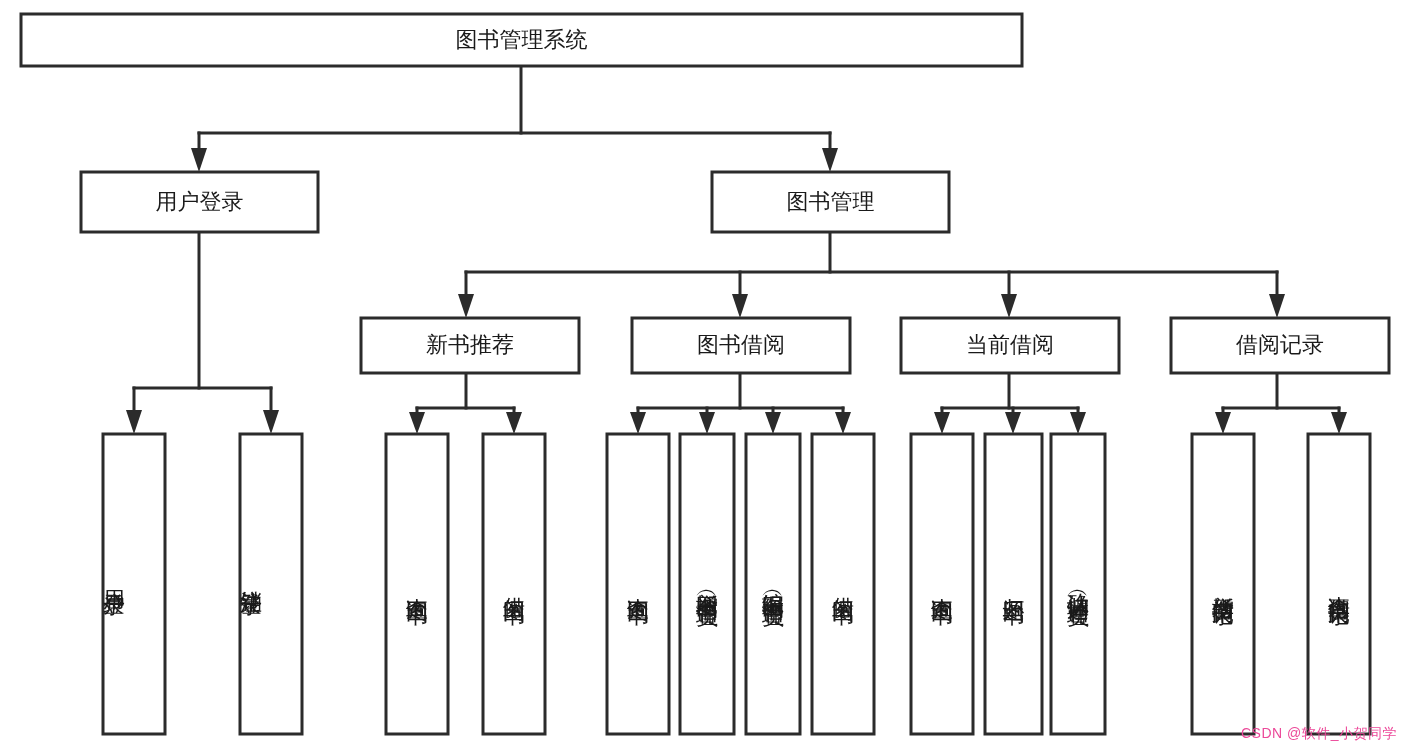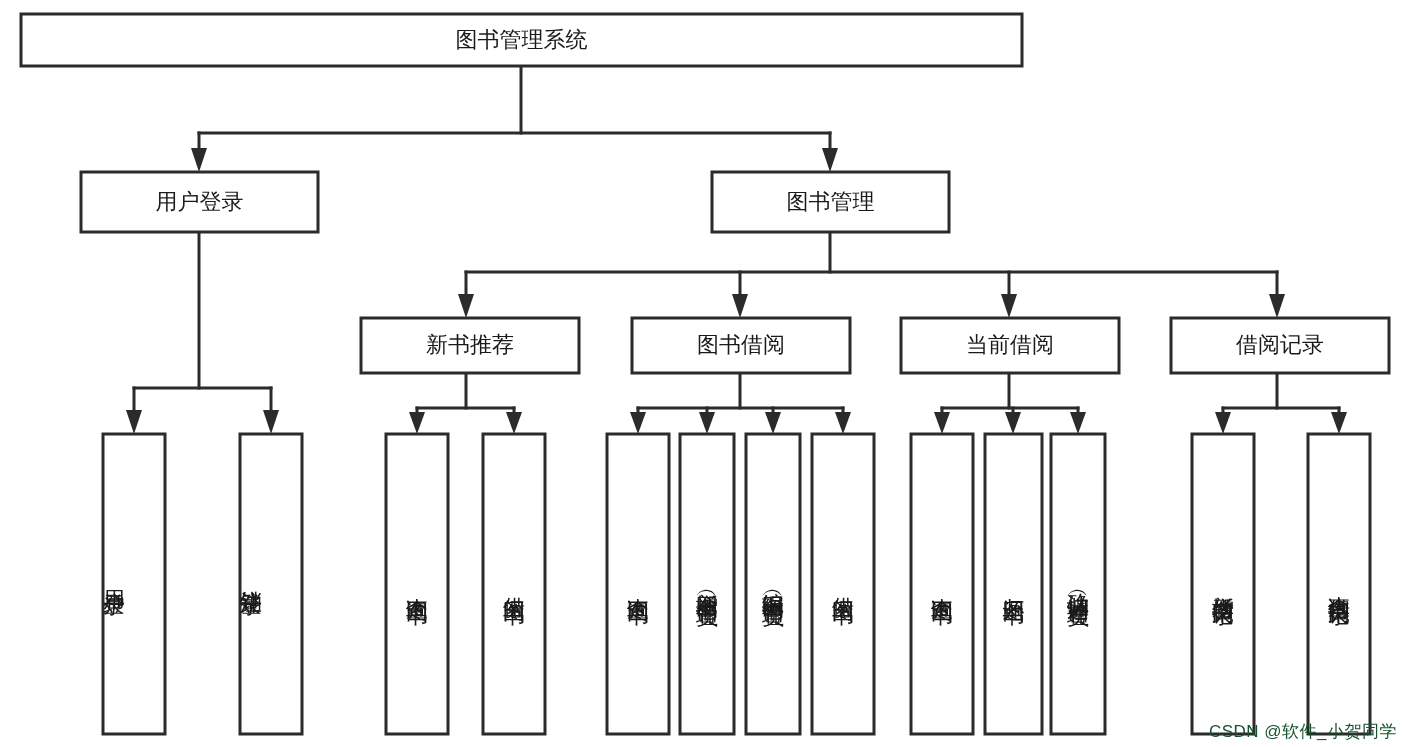--- a/index.html
+++ b/index.html
@@ -61,22 +61,22 @@
     align-items: center;
     justify-content: center;
     white-space: nowrap;
     pointer-events: none;
   }
   .watermark {
     position: absolute;
     right: 8px;
     bottom: 4px;
     font-family: "Liberation Sans", "DejaVu Sans", sans-serif;
-    font-size: 17px;
-    color: #14532d;
+    font-size: 14px;
+    color: #ec4899;
     white-space: nowrap;
     letter-spacing: 0.5px;
   }
 </style>
 </head>
 <body>
 
 <div id="diagram-root">
 
   <svg class="diagram-canvas" viewBox="0 0 1405 747" xmlns="http://www.w3.org/2000/svg">

